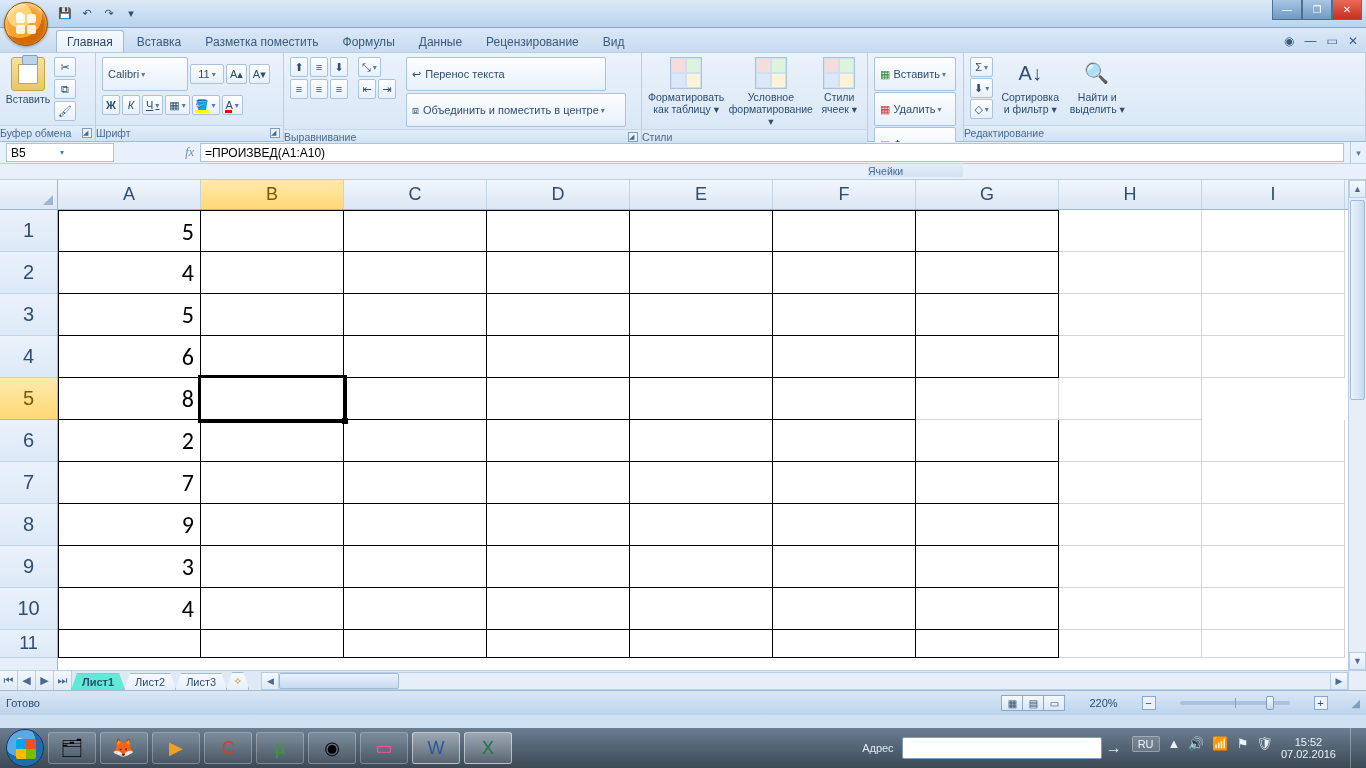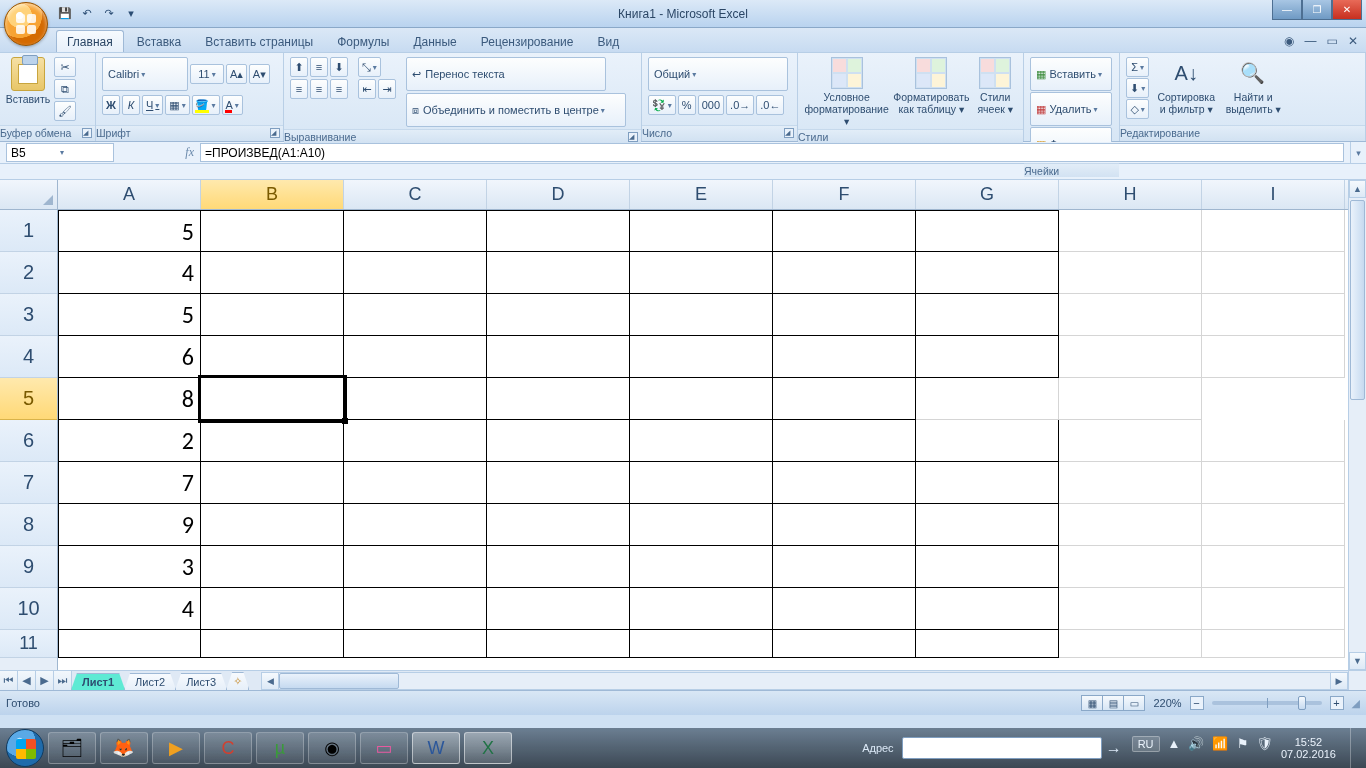--- a/index.html
+++ b/index.html
@@ -100,21 +100,21 @@
 .sheettab.active{ background:#5eead4; font-weight:bold; z-index:2;}
 .sheettab.new{ padding:2px 6px; color:#c58a2a;}
 .hscroll{ flex:1; display:flex; align-items:center; margin-left:6px;}
 .hscroll .left,.hscroll .right{ width:18px; height:18px; display:flex; align-items:center; justify-content:center; font-size:9px; background:linear-gradient(#f5f9fd,#dde9f6); border:1px solid #b7cee6; color:#4a6a8e;}
 .hscroll .track{ flex:1; height:18px; background:#e6eef8; border-top:1px solid #b7cee6; border-bottom:1px solid #b7cee6; position:relative;}
 .hscroll .thumb{ position:absolute; left:0; top:0; bottom:0; width:120px; background:linear-gradient(#eaf2fb,#c6daf0); border:1px solid #9fb9d6; border-radius:2px;}
 .hscroll .splitter{ width:6px; background:#cfe0f1; border-left:1px solid #9fb9d6; border-right:1px solid #9fb9d6;}
 .corner-box{ width:18px; background:#e6eef8; border-left:1px solid #b7cee6;}
 
 
-.statusbar{ height:22px; background:linear-gradient(#d9e7f5,#bcd3ec); border-top:1px solid #9fb9d6; display:flex; align-items:center; font-size:11px; color:#2e4d70; padding:12px 6px; gap:8px;}
+.statusbar{ height:22px; background:linear-gradient(#d9e7f5,#bcd3ec); border-top:1px solid #9fb9d6; display:flex; align-items:center; font-size:11px; color:#2e4d70; padding:12px 6px; gap:24px;}
 .statusbar .fill{flex:1;}
 .viewbtns{ display:flex; gap:0;}
 .viewbtns div{ width:22px; height:16px; border:1px solid #8aa8c8; background:linear-gradient(#f5f9fd,#d7e6f5); display:flex; align-items:center; justify-content:center; font-size:10px; margin-left:-1px;}
 .zoom-slider{ width:110px; height:4px; background:#aac2dd; position:relative; border-radius:2px;}
 .zoom-slider .tick{position:absolute; left:50%; top:-3px; width:1px; height:10px; background:#7f9ec0;}
 .zoom-slider .knob{position:absolute; top:-5px; width:8px; height:14px; background:linear-gradient(#f5f9fd,#c6daf0); border:1px solid #7f9ec0; border-radius:2px;}
 .zm{ width:14px; height:14px; border:1px solid #8aa8c8; background:#eaf2fb; display:flex; align-items:center; justify-content:center; font-size:11px;}
 
 
 .taskbar{ position:absolute; left:0; right:0; bottom:0; height:40px; background:linear-gradient(rgba(40,60,80,.6),rgba(10,20,30,.75)); display:flex; align-items:center; padding:0 6px; gap:4px; backdrop-filter: blur(2px);}
@@ -151,32 +151,31 @@
             <i></i>
           </span>
         </div>
     </div>
     <div class="qat">
       <div class="btn">💾</div>
       <div class="btn">↶</div>
       <div class="btn">↷</div>
       <div class="btn">▾</div>
     </div>
-    <div class="title-center">Книга1 - Microsoft Excel</div>
     <div class="win-controls">
       <div class="win-min">—</div>
       <div class="win-max">❐</div>
       <div class="win-close">✕</div>
     </div>
   </div>
 
   <div class="tabstrip">
     <div class="tab active">Главная</div>
     <div class="tab">Вставка</div>
-    <div class="tab">Вставить страницы</div>
+    <div class="tab">Разметка поместить</div>
     <div class="tab">Формулы</div>
     <div class="tab">Данные</div>
     <div class="tab">Рецензирование</div>
     <div class="tab">Вид</div>
     <div class="right-icons">
       <span>◉</span>
       <span>—</span>
       <span>▭</span>
       <span>✕</span>
     </div>
@@ -245,57 +244,44 @@
             </div>
           <div class="ctl wide dd" style="width:220px; justify-content:flex-start;">
               <span style="margin-right:4px;">⧈</span>
               <span>Объединить и поместить в центре</span>
             </div>
         </div>
       </div>
       <div class="group-label"><span>Выравнивание</span><div class="dlg">◢</div></div>
     </div>
 
-    <div class="group" style="width:156px;">
-      <div class="group-body" style="flex-direction:column; gap:4px;">
-        <div class="ctl wide dd" style="width:140px;">Общий</div>
-        <div class="smallrow">
-          <div class="ctl dd icon">💱</div>
-          <div class="ctl icon">%</div>
-          <div class="ctl icon">000</div>
-          <div class="ctl icon">.0→</div>
-          <div class="ctl icon">.0←</div>
-        </div>
-      </div>
-      <div class="group-label"><span>Число</span><div class="dlg">◢</div></div>
-    </div>
 
     <div class="group" style="width:226px;">
       <div class="group-body">
+        <div class="bigbtn" style="width:80px;">
+          <div class="ico">
+              <div class="styles-ico">
+                <i></i>
+                <i></i>
+                <i></i>
+                <i></i>
+              </div>
+            </div>
+          <span><span>Форматировать как таблицу</span><span> ▾</span></span>
+        </div>
         <div class="bigbtn" style="width:90px;">
           <div class="ico">
               <div class="styles-ico">
                 <i></i>
                 <i></i>
                 <i></i>
                 <i></i>
               </div>
             </div>
           <span><span>Условное форматирование</span><span> ▾</span></span>
-        </div>
-        <div class="bigbtn" style="width:80px;">
-          <div class="ico">
-              <div class="styles-ico">
-                <i></i>
-                <i></i>
-                <i></i>
-                <i></i>
-              </div>
-            </div>
-          <span><span>Форматировать как таблицу</span><span> ▾</span></span>
         </div>
         <div class="bigbtn" style="width:46px;">
           <div class="ico">
               <div class="styles-ico">
                 <i></i>
                 <i></i>
                 <i></i>
                 <i></i>
               </div>
             </div>

